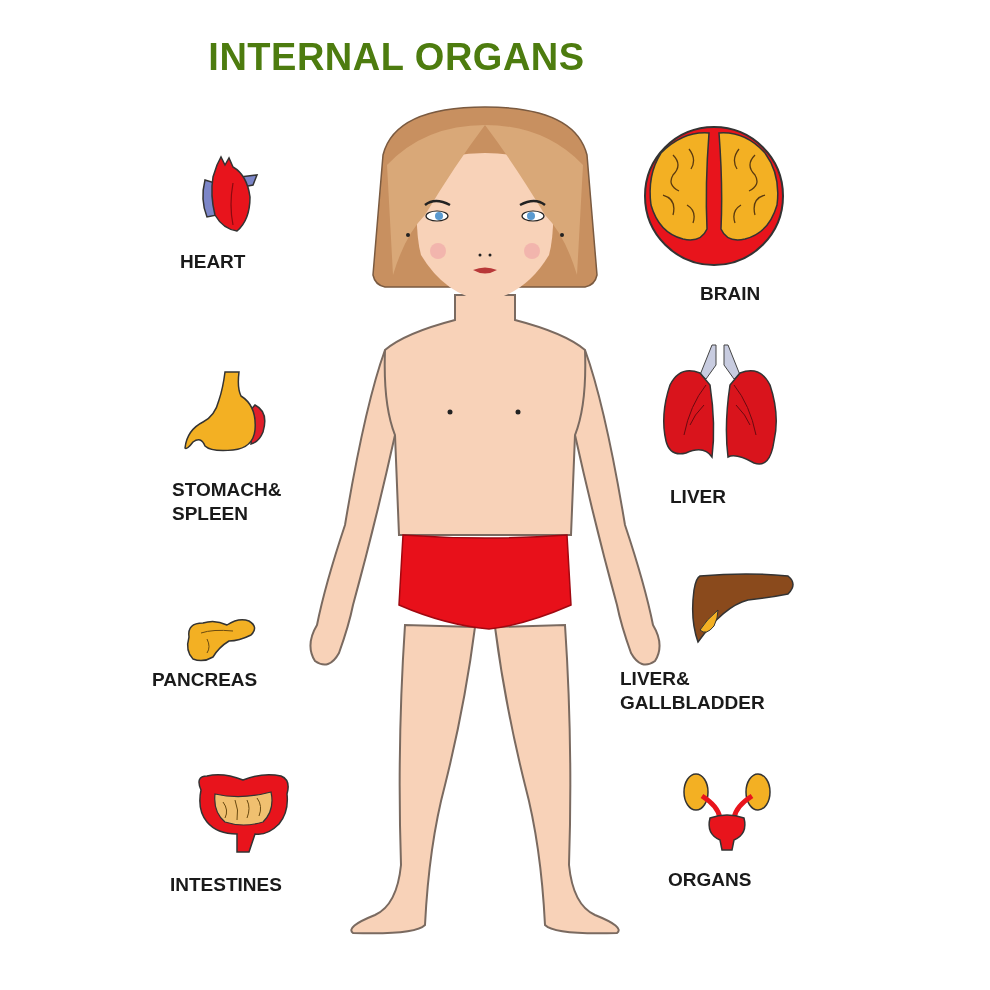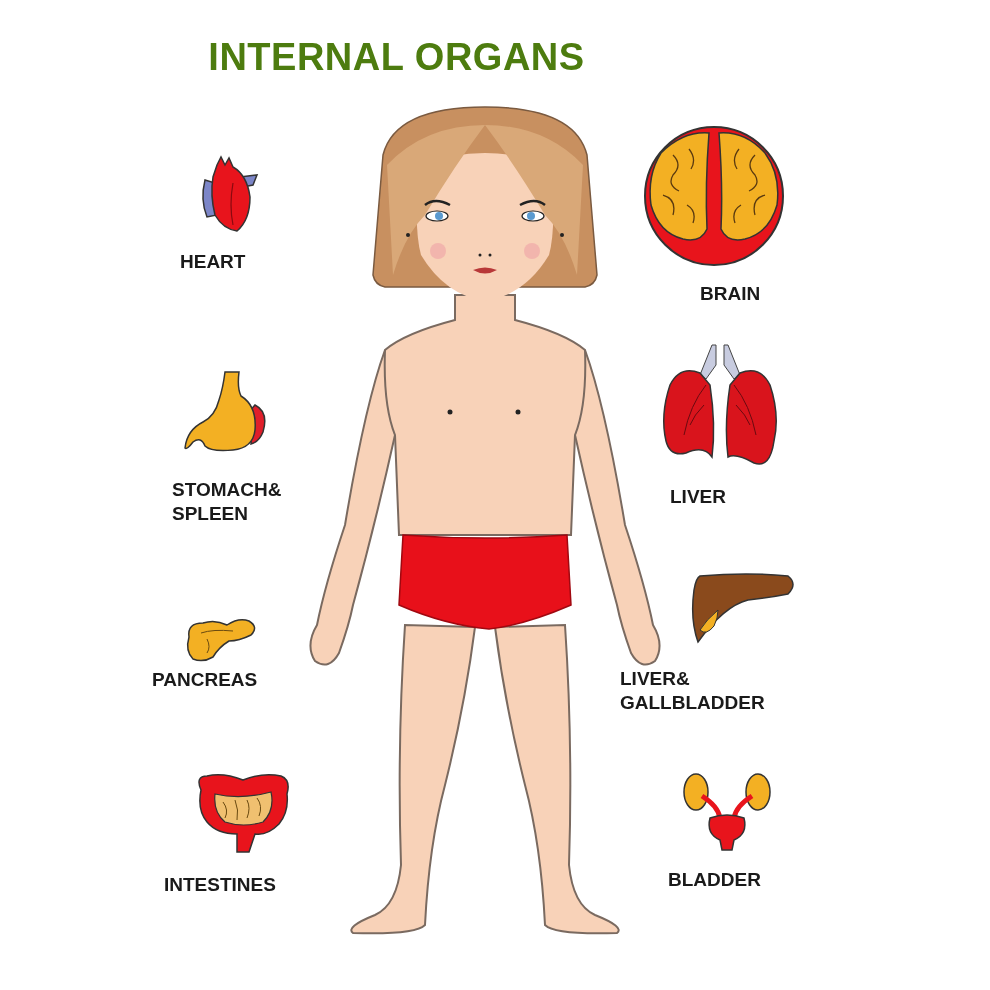--- a/index.html
+++ b/index.html
@@ -32,21 +32,21 @@
   <path d="M6 22 Q4 8 20 8 Q32 4 44 10 Q56 2 66 6 Q76 12 68 20 Q56 26 46 26 Q36 32 30 42 Q20 48 10 44 Q2 36 6 22 Z" fill="#f3b023" stroke="#333" stroke-width="1.5"></path>
   <path d="M18 18 Q30 14 50 16 M24 24 Q28 32 24 38" fill="none" stroke="#6a4a10" stroke-width="1"></path>
 </svg>
 <div class="label" style="left:152px;top:668px;width:135px">PANCREAS</div>
 
 <svg width="100" height="85" style="left:193px;top:770px" viewBox="0 0 100 85">
   <path d="M8 20 Q2 6 14 6 Q30 2 50 10 Q70 2 88 6 Q98 10 94 24 Q96 42 86 54 Q74 66 62 64 L56 82 L44 82 L44 64 Q24 64 14 52 Q4 40 8 20 Z" fill="#e8141c" stroke="#333" stroke-width="1.5"></path>
   <path d="M22 24 Q48 30 78 22 Q82 40 70 52 Q50 58 32 52 Q20 42 22 24 Z" fill="#f0c070" stroke="#333" stroke-width="1.2"></path>
   <path d="M30 32 Q36 40 32 48 M42 30 Q46 40 44 50 M54 30 Q58 38 54 48 M64 28 Q70 36 66 46" fill="none" stroke="#6a4a10" stroke-width="1"></path>
 </svg>
-<div class="label" style="left:164px;top:873px;width:145px">INTESTINES</div>
+<div class="label" style="left:170px;top:873px;width:145px">INTESTINES</div>
 
 <svg width="142" height="142" style="left:643px;top:125px" viewBox="0 0 142 142">
   <circle cx="71" cy="71" r="69" fill="#e8141c" stroke="#333" stroke-width="2"></circle>
   <path d="M66 8 Q40 6 18 28 Q4 50 8 80 Q16 108 40 114 Q58 118 64 104 Q62 60 66 8 Z" fill="#f3b023" stroke="#333" stroke-width="1.5"></path>
   <path d="M76 8 Q102 6 122 28 Q138 50 134 80 Q126 108 102 114 Q84 118 78 104 Q80 60 76 8 Z" fill="#f3b023" stroke="#333" stroke-width="1.5"></path>
   <path d="M30 30 Q40 40 30 50 Q24 60 36 66 M46 24 Q54 34 48 44 M20 70 Q34 74 30 90 M44 80 Q54 86 50 98 M96 24 Q88 34 94 44 M112 30 Q102 40 112 50 Q118 60 106 66 M122 70 Q108 74 112 90 M98 80 Q88 86 92 98" fill="none" stroke="#5a3a10" stroke-width="1.3"></path>
 </svg>
 <div class="label" style="left:700px;top:282px;width:110px">BRAIN</div>
 
 <svg width="120" height="125" style="left:660px;top:345px" viewBox="0 0 120 125">
@@ -63,21 +63,21 @@
 </svg>
 <div class="label" style="left:620px;top:667px;width:185px">LIVER&amp;
 GALLBLADDER</div>
 
 <svg width="90" height="80" style="left:682px;top:772px" viewBox="0 0 90 80">
   <ellipse cx="14" cy="20" rx="12" ry="18" fill="#f3b023" stroke="#333" stroke-width="1.5"></ellipse>
   <ellipse cx="76" cy="20" rx="12" ry="18" fill="#f3b023" stroke="#333" stroke-width="1.5"></ellipse>
   <path d="M20 24 Q36 34 38 46 M70 24 Q54 34 52 46" fill="none" stroke="#e8141c" stroke-width="5"></path>
   <path d="M28 46 Q45 40 62 46 Q66 62 52 68 L50 78 L40 78 L38 68 Q24 62 28 46 Z" fill="#e8141c" stroke="#333" stroke-width="1.5"></path>
 </svg>
-<div class="label" style="left:668px;top:868px;width:115px">BLADDER</div>
+<div class="label" style="left:668px;top:868px;width:115px">ORGANS</div>
 
 <svg width="360" height="860" style="left:305px;top:105px" viewBox="0 0 360 860">
 
   <path d="M100 520 Q92 640 96 760 Q92 800 70 810 Q40 822 48 828 Q110 830 120 820 Q124 740 140 680 Q160 600 170 522 Z" fill="#f8d2b8" stroke="#7a6a60" stroke-width="2"></path>
   <path d="M260 520 Q268 640 264 760 Q268 800 290 810 Q320 822 312 828 Q250 830 240 820 Q236 740 220 680 Q200 600 190 522 Z" fill="#f8d2b8" stroke="#7a6a60" stroke-width="2"></path>
 
   <path d="M80 245 Q60 300 40 420 Q20 480 12 520 Q0 540 10 556 Q24 566 34 548 Q44 520 48 500 Q70 420 90 330 Z" fill="#f8d2b8" stroke="#7a6a60" stroke-width="2"></path>
   <path d="M280 245 Q300 300 320 420 Q340 480 348 520 Q360 540 350 556 Q336 566 326 548 Q316 520 312 500 Q290 420 270 330 Z" fill="#f8d2b8" stroke="#7a6a60" stroke-width="2"></path>
 
   <path d="M150 190 L150 215 Q100 228 80 245 Q78 300 90 330 Q92 380 94 430 L266 430 Q268 380 270 330 Q282 300 280 245 Q260 228 210 215 L210 190 Z" fill="#f8d2b8" stroke="#7a6a60" stroke-width="2"></path>

